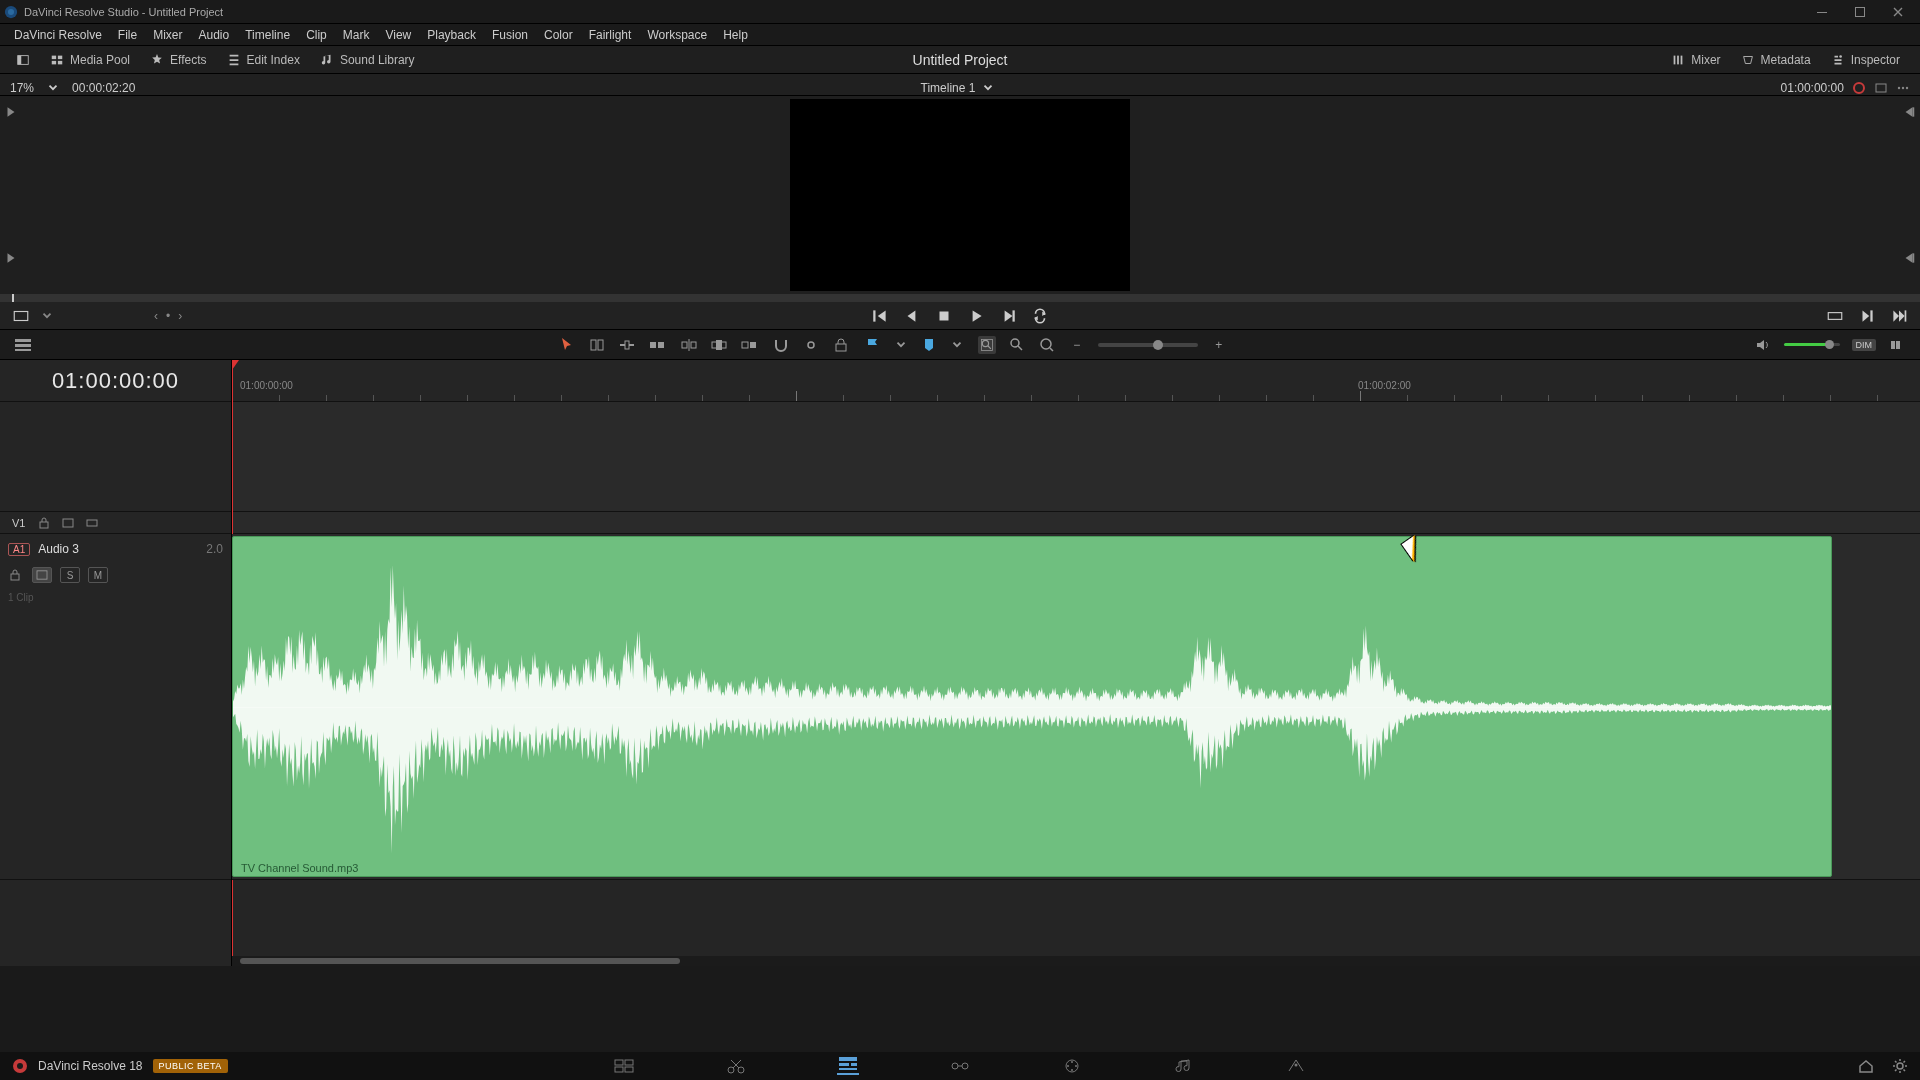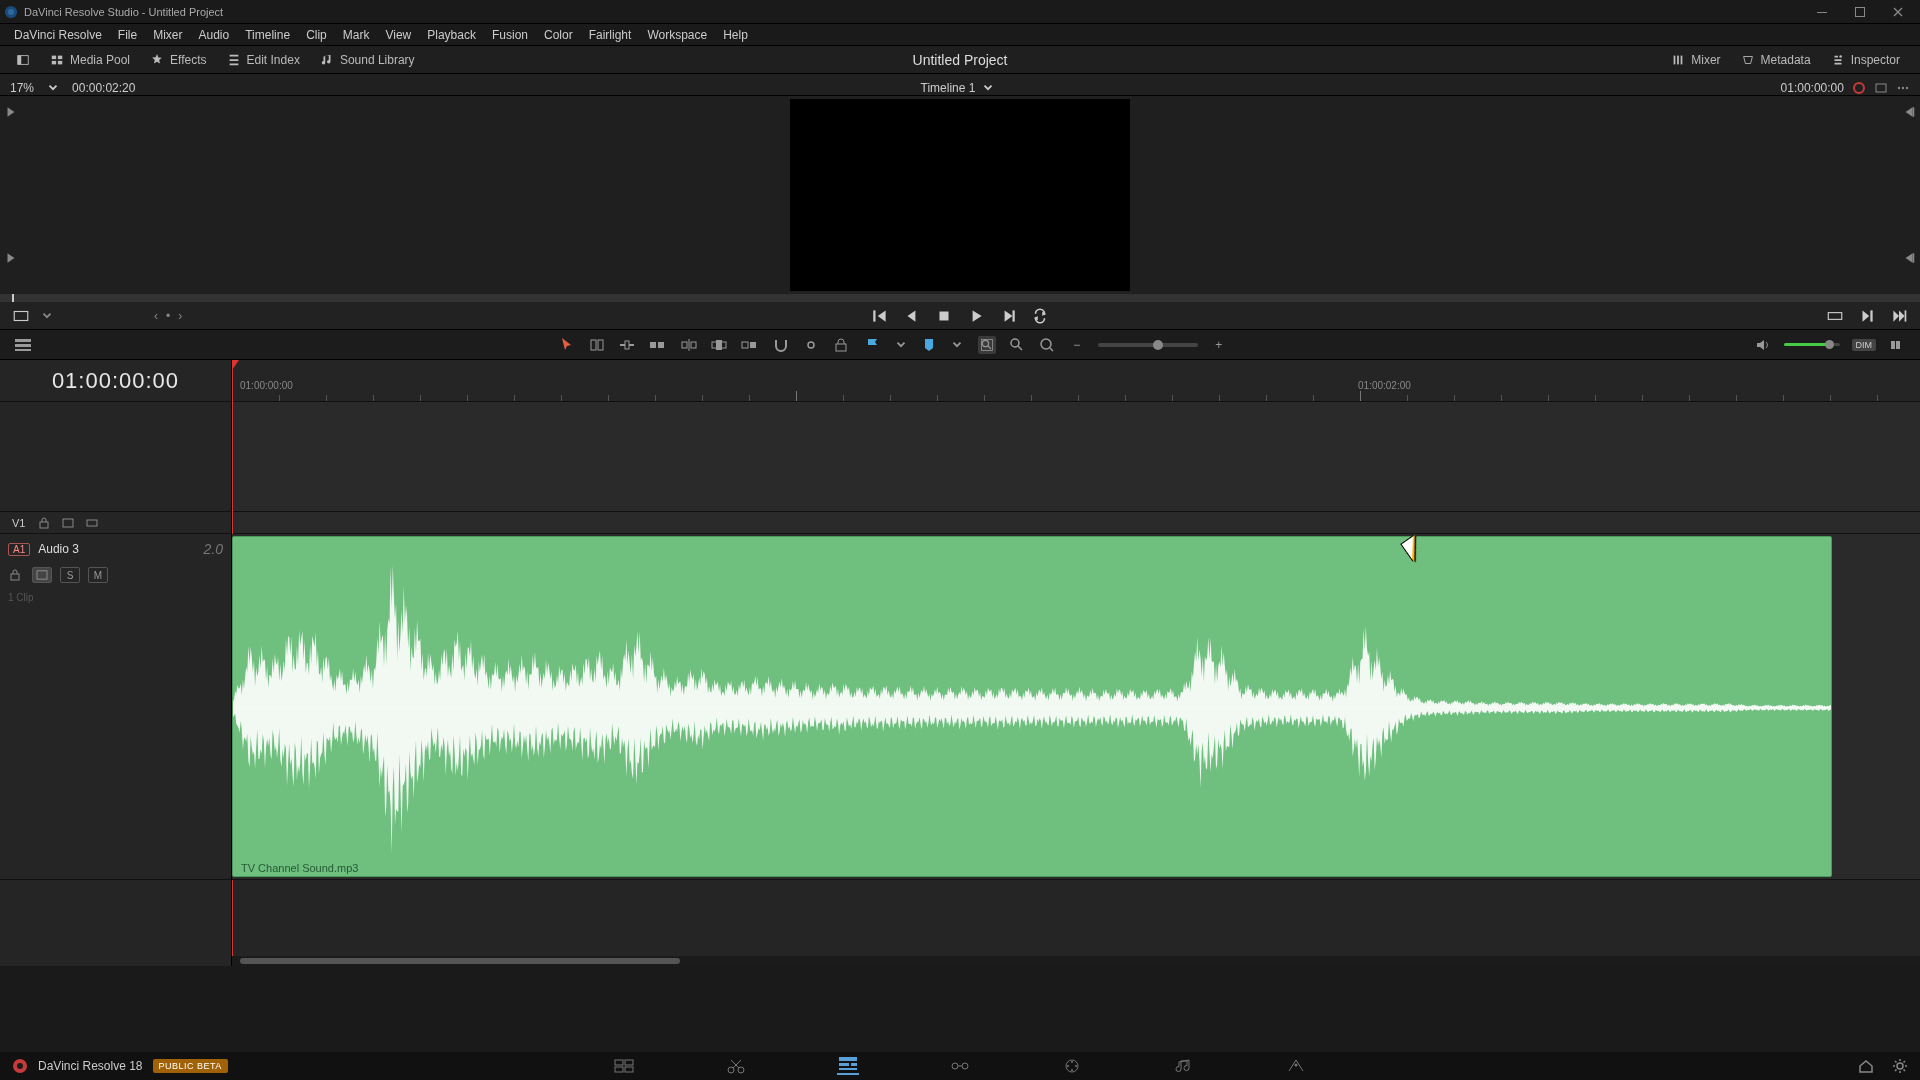--- a/index.html
+++ b/index.html
@@ -70,21 +70,21 @@
 .track-headers { width: 232px; background:#252525; border-right:1px solid #000; display:flex; flex-direction:column; }
 .timecode-big { height: 42px; display:flex; align-items:center; justify-content:center; color:#e8e8e8; font-size:22px; font-weight:300; border-bottom:1px solid #111; letter-spacing:1px; }
 .video-gap { height: 110px; border-bottom:1px solid #111; }
 .v1-header { height: 22px; display:flex; align-items:center; gap:8px; padding:0 8px; border-bottom:1px solid #111; }
 .v1-header .tag { font-size:11px; color:#ccc; padding:1px 4px; }
 .hicon { width:16px; height:14px; color:#888; display:inline-flex; }
 .a1-header { height: 346px; border-bottom:1px solid #111; padding:4px 8px; }
 .a1-row1 { display:flex; align-items:center; gap:8px; height:22px;}
 .a1-row1 .a1-tag { font-size:10px; color:#f88; border:1px solid #a55; padding:0 4px; border-radius:2px; }
 .a1-row1 .name { font-size:12px; color:#ddd; flex:1; }
-.a1-row1 .chans { font-size:14px; color:#777;font-style:italic; }
+.a1-row1 .chans { font-size:12px; color:#777; }
 .a1-row2 { display:flex; align-items:center; gap:8px; height:22px; margin-top:4px;}
 .sq-toggle { width:20px; height:16px; border:1px solid #555; color:#999; font-size:10px; display:flex; align-items:center; justify-content:center; border-radius:2px;}
 .sq-toggle.on { background:#444; }
 .clips-hint { font-size:10px; color:#555; margin-top:6px; }
 
 .timeline-canvas { flex:1; position:relative; overflow:hidden; }
 .ruler { height:42px; background:#252525; border-bottom:1px solid #111; position:relative; }
 .ruler .playhead { position:absolute; left:0; top:0; width:0; height:0; border-left:7px solid transparent; border-right:7px solid transparent; border-top:10px solid #d33; transform:translateX(-7px); }
 .ruler .playhead-line { position:absolute; left:0; top:0; width:1px; height:606px; background:#d33; }
 .ruler .tick-label { position:absolute; top:20px; font-size:10px; color:#888; }

